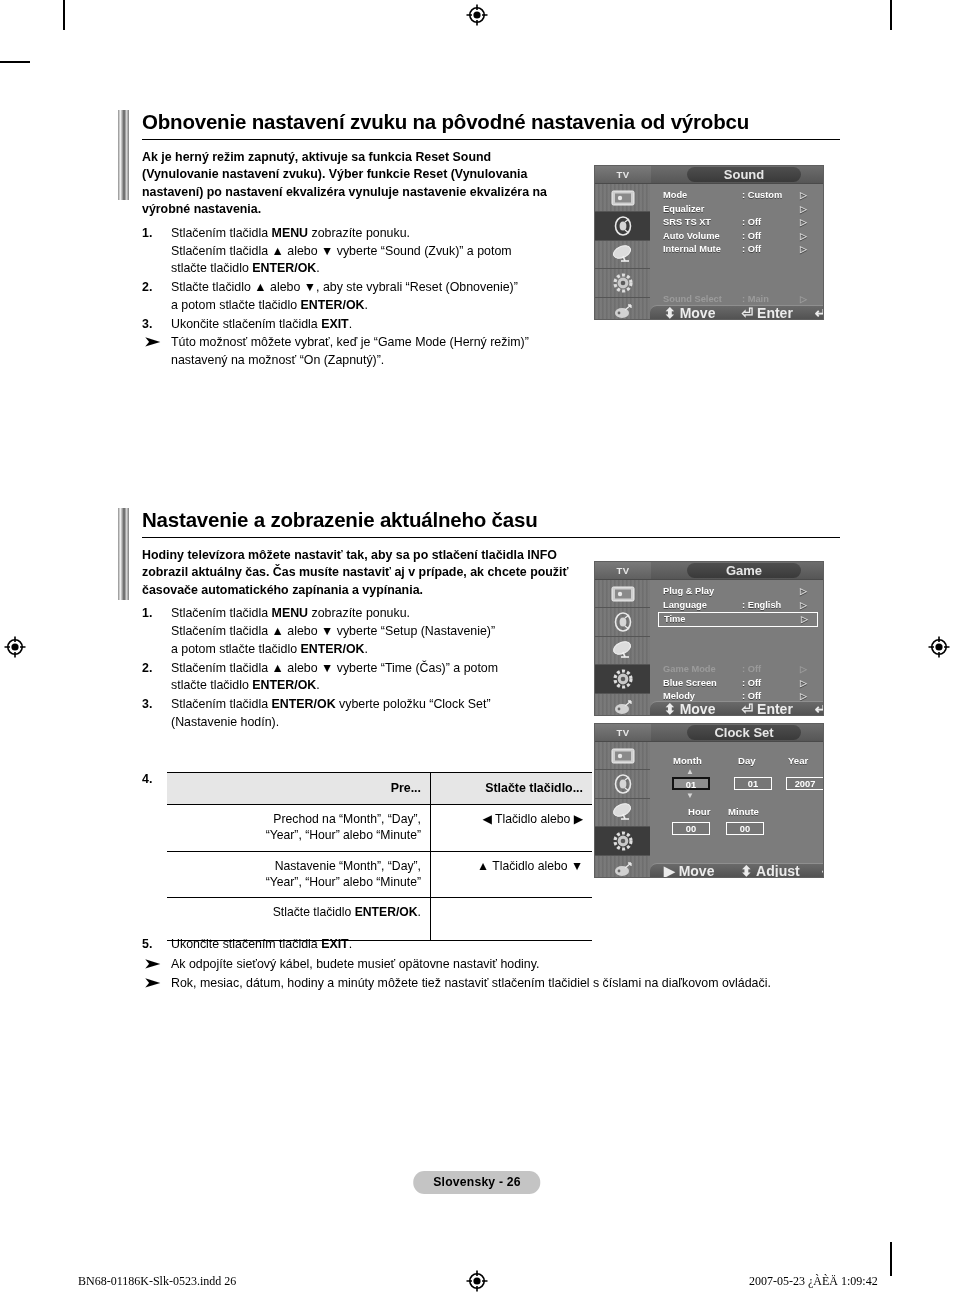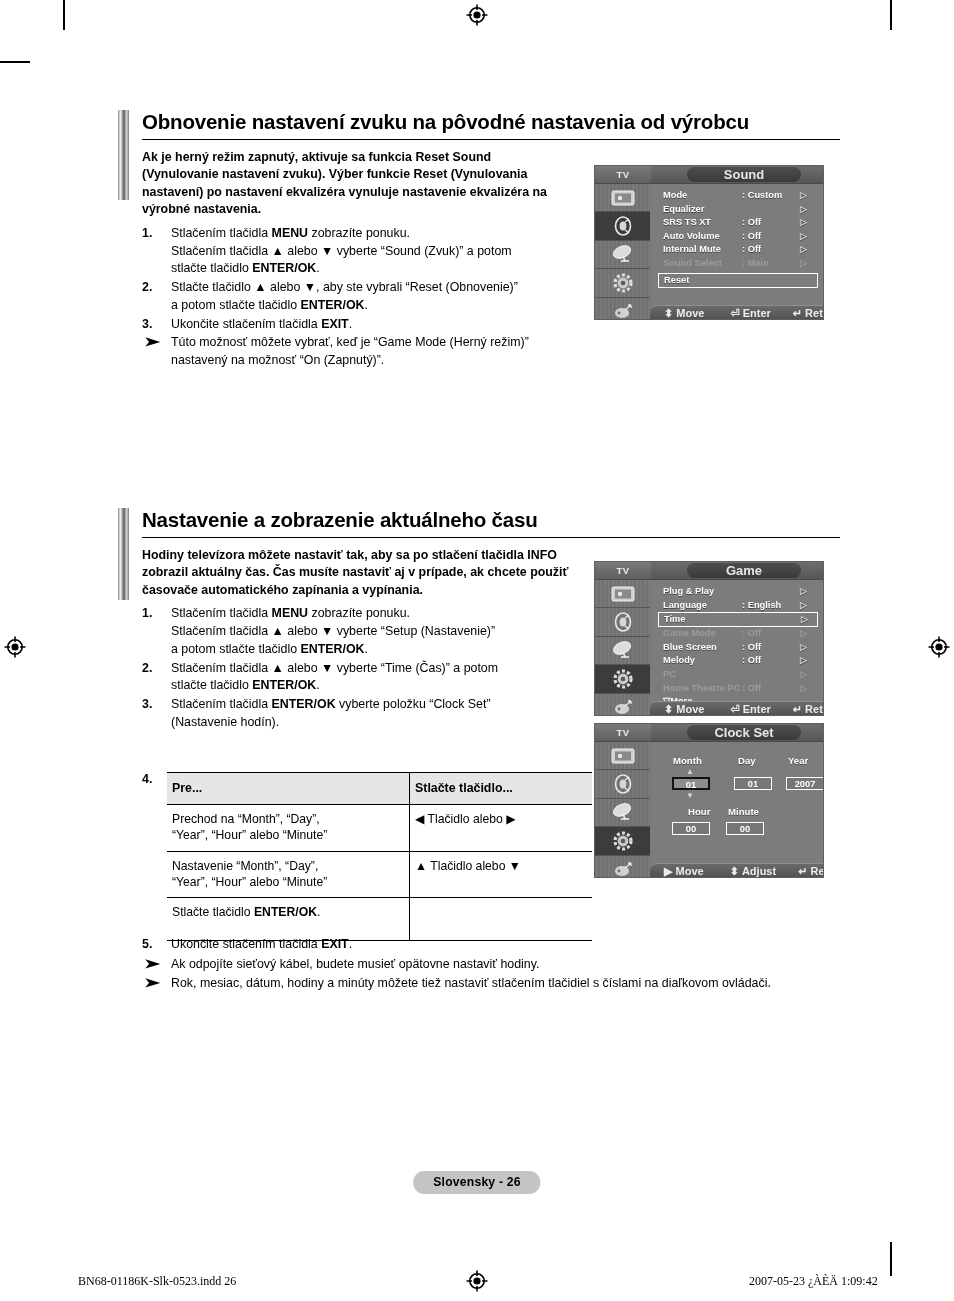--- a/index.html
+++ b/index.html
@@ -170,21 +170,21 @@
     position: relative;
     height: 13.6px;
     line-height: 13.6px;
     padding-left: 13px;
     font-weight: bold;
     font-size: 9.3px;
     color: #ffffff;
     text-shadow: 0 1px 0 rgba(0,0,0,.45);
     white-space: nowrap;
   }
-  .osd-row.dim { color: #9b9b9b; text-shadow: none; }
+  .osd-row.dim { color: #9b9b9b; text-shadow: none; margin-top: 36px; }
   .osd-row .val {
     position: absolute;
     left: 92px;
   }
   .osd-row .chev {
     position: absolute;
     left: 150px;
     color: #d8d8d8;
     font-size: 9px;
   }
@@ -208,21 +208,21 @@
   }
   .osd-footer {
     position: absolute;
     left: 55px; right: 0; bottom: 0;
     height: 15px;
     line-height: 15px;
     background: linear-gradient(to bottom, #6a6a6a, #4f4f4f);
     border-top: 1px solid #8f8f8f;
     border-radius: 7px 0 0 0;
     font-weight: bold;
-    font-size: 11px;
+    font-size: 14px;
     color: #ececec;
     display: flex;
     align-items: flex-end;
   }
   .osd-footer span.fi {
     display: inline-block;
     white-space: nowrap;
   }
   .osd-footer .f1 { margin-left: 14px; }
   .osd-footer .f2 { margin-left: 26px; }
@@ -266,22 +266,22 @@
   
   table.t4 {
     border-collapse: collapse;
     width: 425px;
     font-size: 12.2px;
     table-layout: fixed;
   }
   table.t4 th, table.t4 td {
     border-top: 1.1px solid #000;
     border-bottom: 1.1px solid #000;
-    padding: 6px 9px 7px 5px;
-    text-align: left;
+    padding: 6px 9px 7px 26px;
+    text-align: right;
     vertical-align: top;
     line-height: 1.32;
   }
   table.t4 th {
     background: #e6e6e6;
     font-weight: bold;
     font-size: 12.4px;
     padding-top: 7px;
     padding-bottom: 8px;
   }

